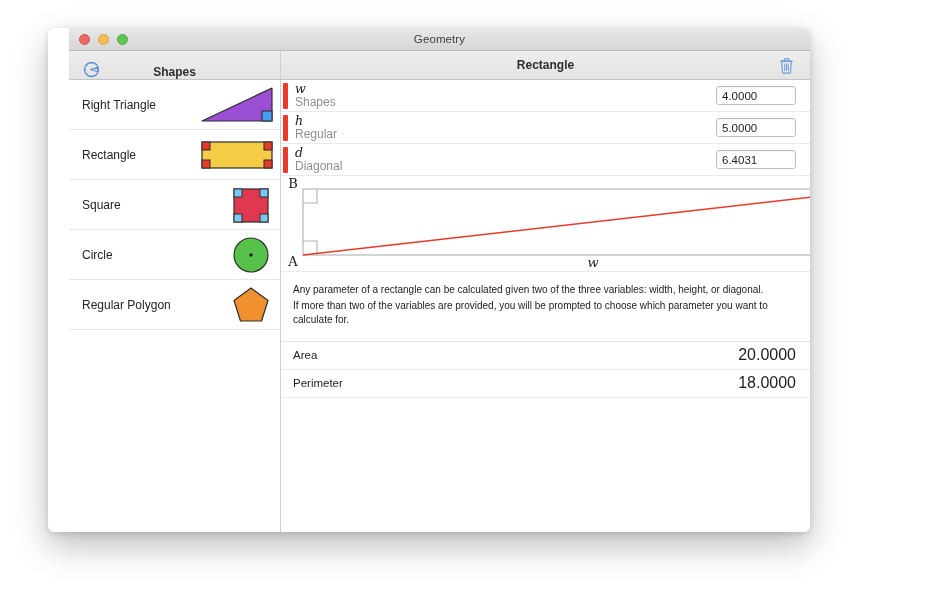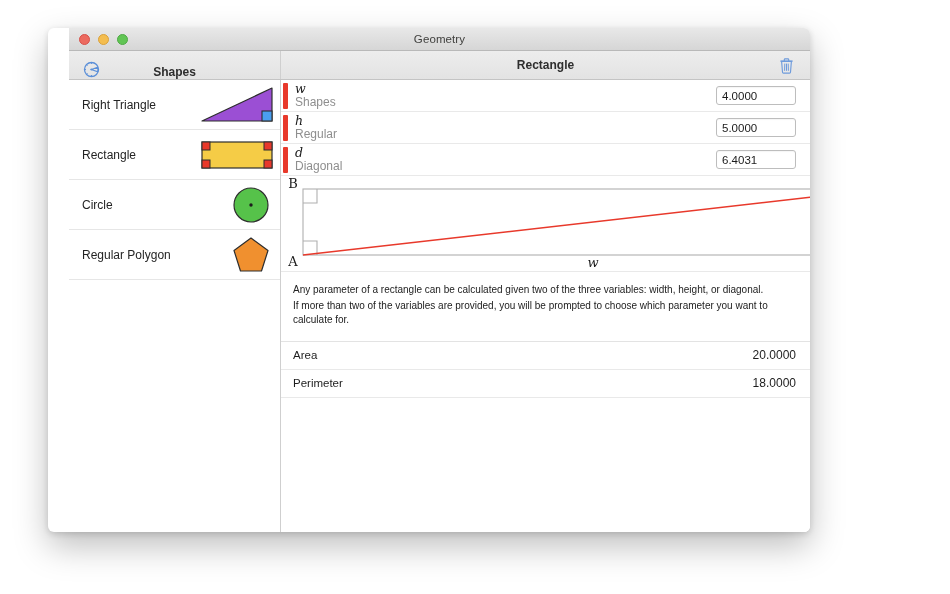--- a/index.html
+++ b/index.html
@@ -250,21 +250,21 @@
     display: flex;
     align-items: center;
     padding: 0 14px 0 12px;
   }
   .result-label {
     font-size: 11.5px;
     color: #1d1d1d;
   }
   .result-value {
     margin-left: auto;
-    font-size: 12px;
+    font-size: 16px;
     color: #1d1d1d;
   }
   #detail-filler { flex: 1 1 auto; background: #ffffff; }
 </style>
 </head>
 <body>
 
 <div id="desktop">
 
   <div id="window">
@@ -333,20 +333,32 @@
             <svg width="78" height="40" viewBox="0 0 78 40">
               <rect x="4" y="7" width="70" height="26" fill="#f5cc46" stroke="#2e2e2e" stroke-width="1.2"></rect>
               <rect x="4" y="7" width="8" height="8" fill="#e8392b" stroke="#2e2e2e" stroke-width="1"></rect>
               <rect x="66" y="7" width="8" height="8" fill="#e8392b" stroke="#2e2e2e" stroke-width="1"></rect>
               <rect x="4" y="25" width="8" height="8" fill="#e8392b" stroke="#2e2e2e" stroke-width="1"></rect>
               <rect x="66" y="25" width="8" height="8" fill="#e8392b" stroke="#2e2e2e" stroke-width="1"></rect>
             </svg>
           </span>
         </div>
 
+        <div class="shape-row">
+          <span class="shape-label">Square</span>
+          <span class="shape-thumb">
+            <svg width="78" height="40" viewBox="0 0 78 40">
+              <rect x="36" y="4" width="34" height="33" fill="#e0394f" stroke="#2e2e2e" stroke-width="1.2"></rect>
+              <rect x="36" y="4" width="8" height="8" fill="#79c8f2" stroke="#2e2e2e" stroke-width="1"></rect>
+              <rect x="62" y="4" width="8" height="8" fill="#79c8f2" stroke="#2e2e2e" stroke-width="1"></rect>
+              <rect x="36" y="29" width="8" height="8" fill="#79c8f2" stroke="#2e2e2e" stroke-width="1"></rect>
+              <rect x="62" y="29" width="8" height="8" fill="#79c8f2" stroke="#2e2e2e" stroke-width="1"></rect>
+            </svg>
+          </span>
+        </div>
 
         <div class="shape-row">
           <span class="shape-label">Circle</span>
           <span class="shape-thumb">
             <svg width="78" height="40" viewBox="0 0 78 40">
               <circle cx="53" cy="20" r="17" fill="#56c24a" stroke="#2e2e2e" stroke-width="1.2"></circle>
               <circle cx="53" cy="20" r="1.7" fill="#1d1d1d"></circle>
             </svg>
           </span>
         </div>

